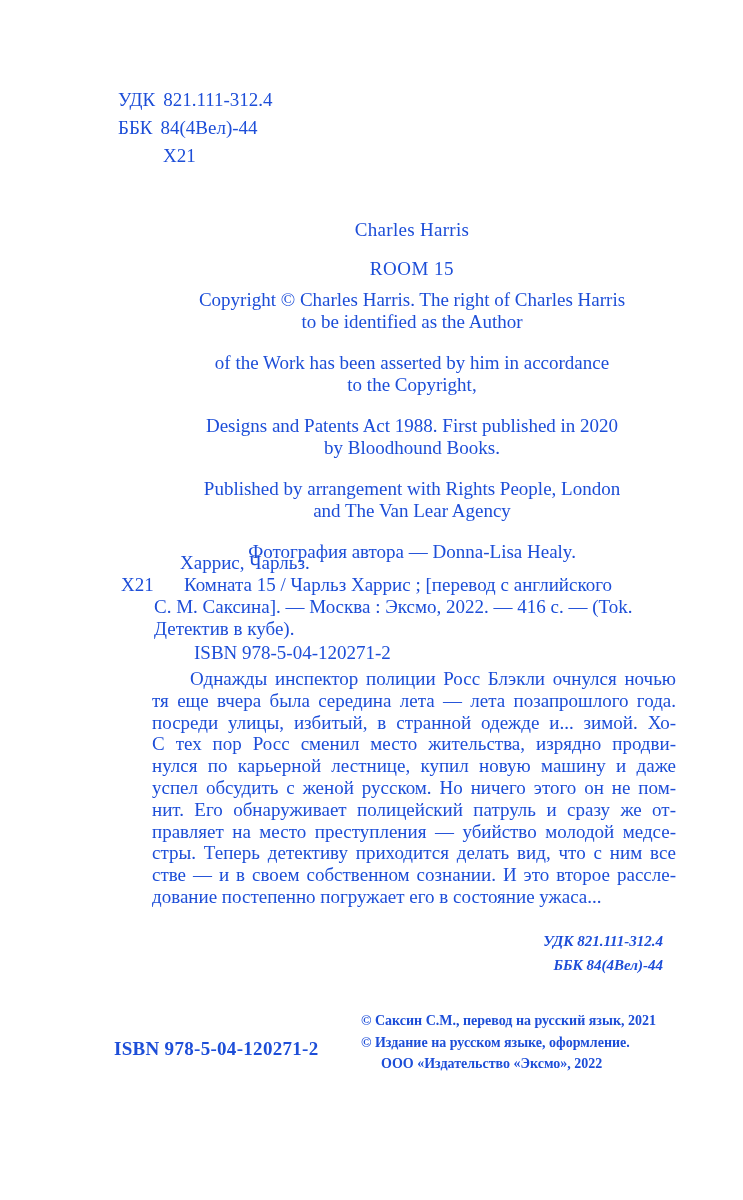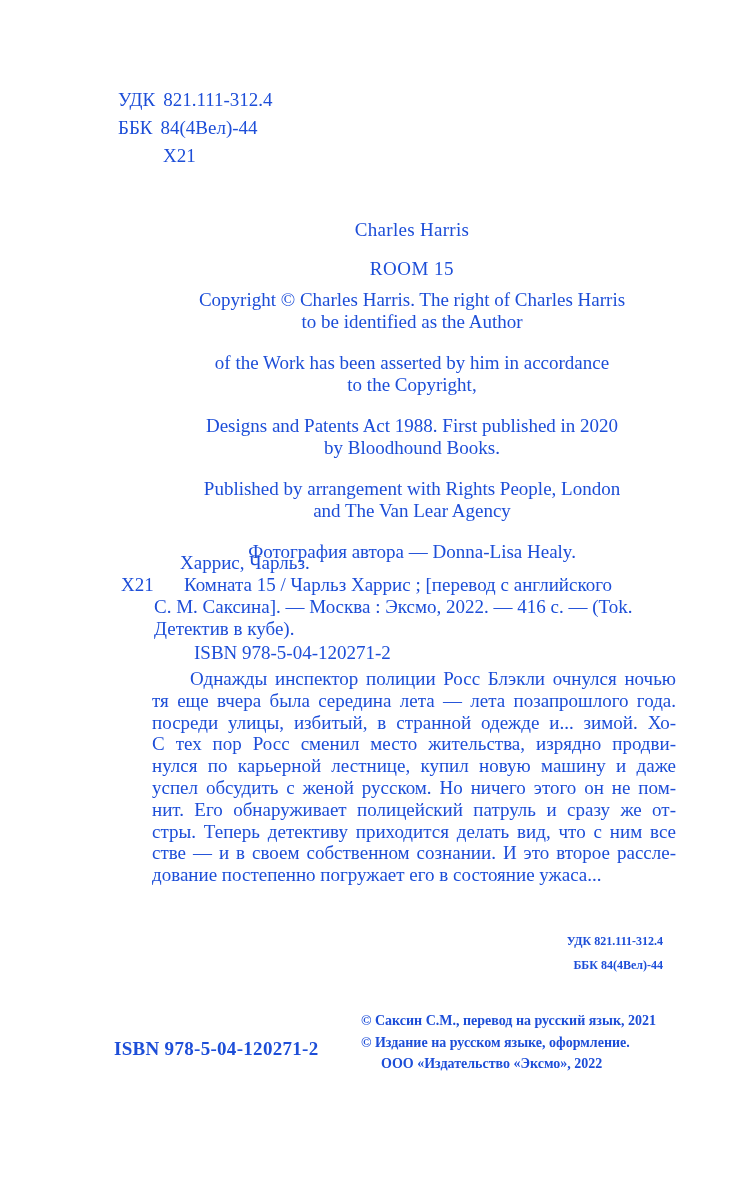--- a/index.html
+++ b/index.html
@@ -72,21 +72,22 @@
   .annotation .first { padding-left: 38px; }
 
   
   .codes-bottom {
     position: absolute;
     right: 80px;
     top: 930px;
     text-align: right;
     font-weight: bold;
     line-height: 23.5px;
-    font-size: 12px;
+    font-size: 15px;
+    font-style: italic;
   }
 
   
   .footer-isbn {
     position: absolute;
     left: 114px;
     top: 1038px;
     font-weight: bold;
     font-size: 19px;
     letter-spacing: .3px;
@@ -162,20 +163,21 @@
   </div>
 
   <div class="annotation">
     <div class="just first">Однажды инспектор полиции Росс Блэкли  очнулся ночью</div>
     <div class="just">тя еще вчера была середина лета — лета позапрошлого года.</div>
     <div class="just">посреди улицы, избитый, в странной одежде и... зимой. Хо-</div>
     <div class="just">С тех пор Росс сменил место жительства, изрядно продви-</div>
     <div class="just">нулся по карьерной лестнице, купил новую машину и даже</div>
     <div class="just">успел обсудить с женой русском. Но ничего этого он не пом-</div>
     <div class="just">нит. Его обнаруживает полицейский патруль и сразу же от-</div>
+    <div class="just">правляет на место преступления — убийство молодой медсе-</div>
     <div class="just">стры. Теперь детективу приходится делать вид, что с ним все</div>
     <div class="just">стве — и в своем собственном сознании. И это второе рассле-</div>
     <div>дование постепенно погружает его в состояние ужаса...</div>
   </div>
 
   <div class="codes-bottom">
     <div>УДК 821.111-312.4</div>
     <div>ББК 84(4Вел)-44</div>
   </div>
 

